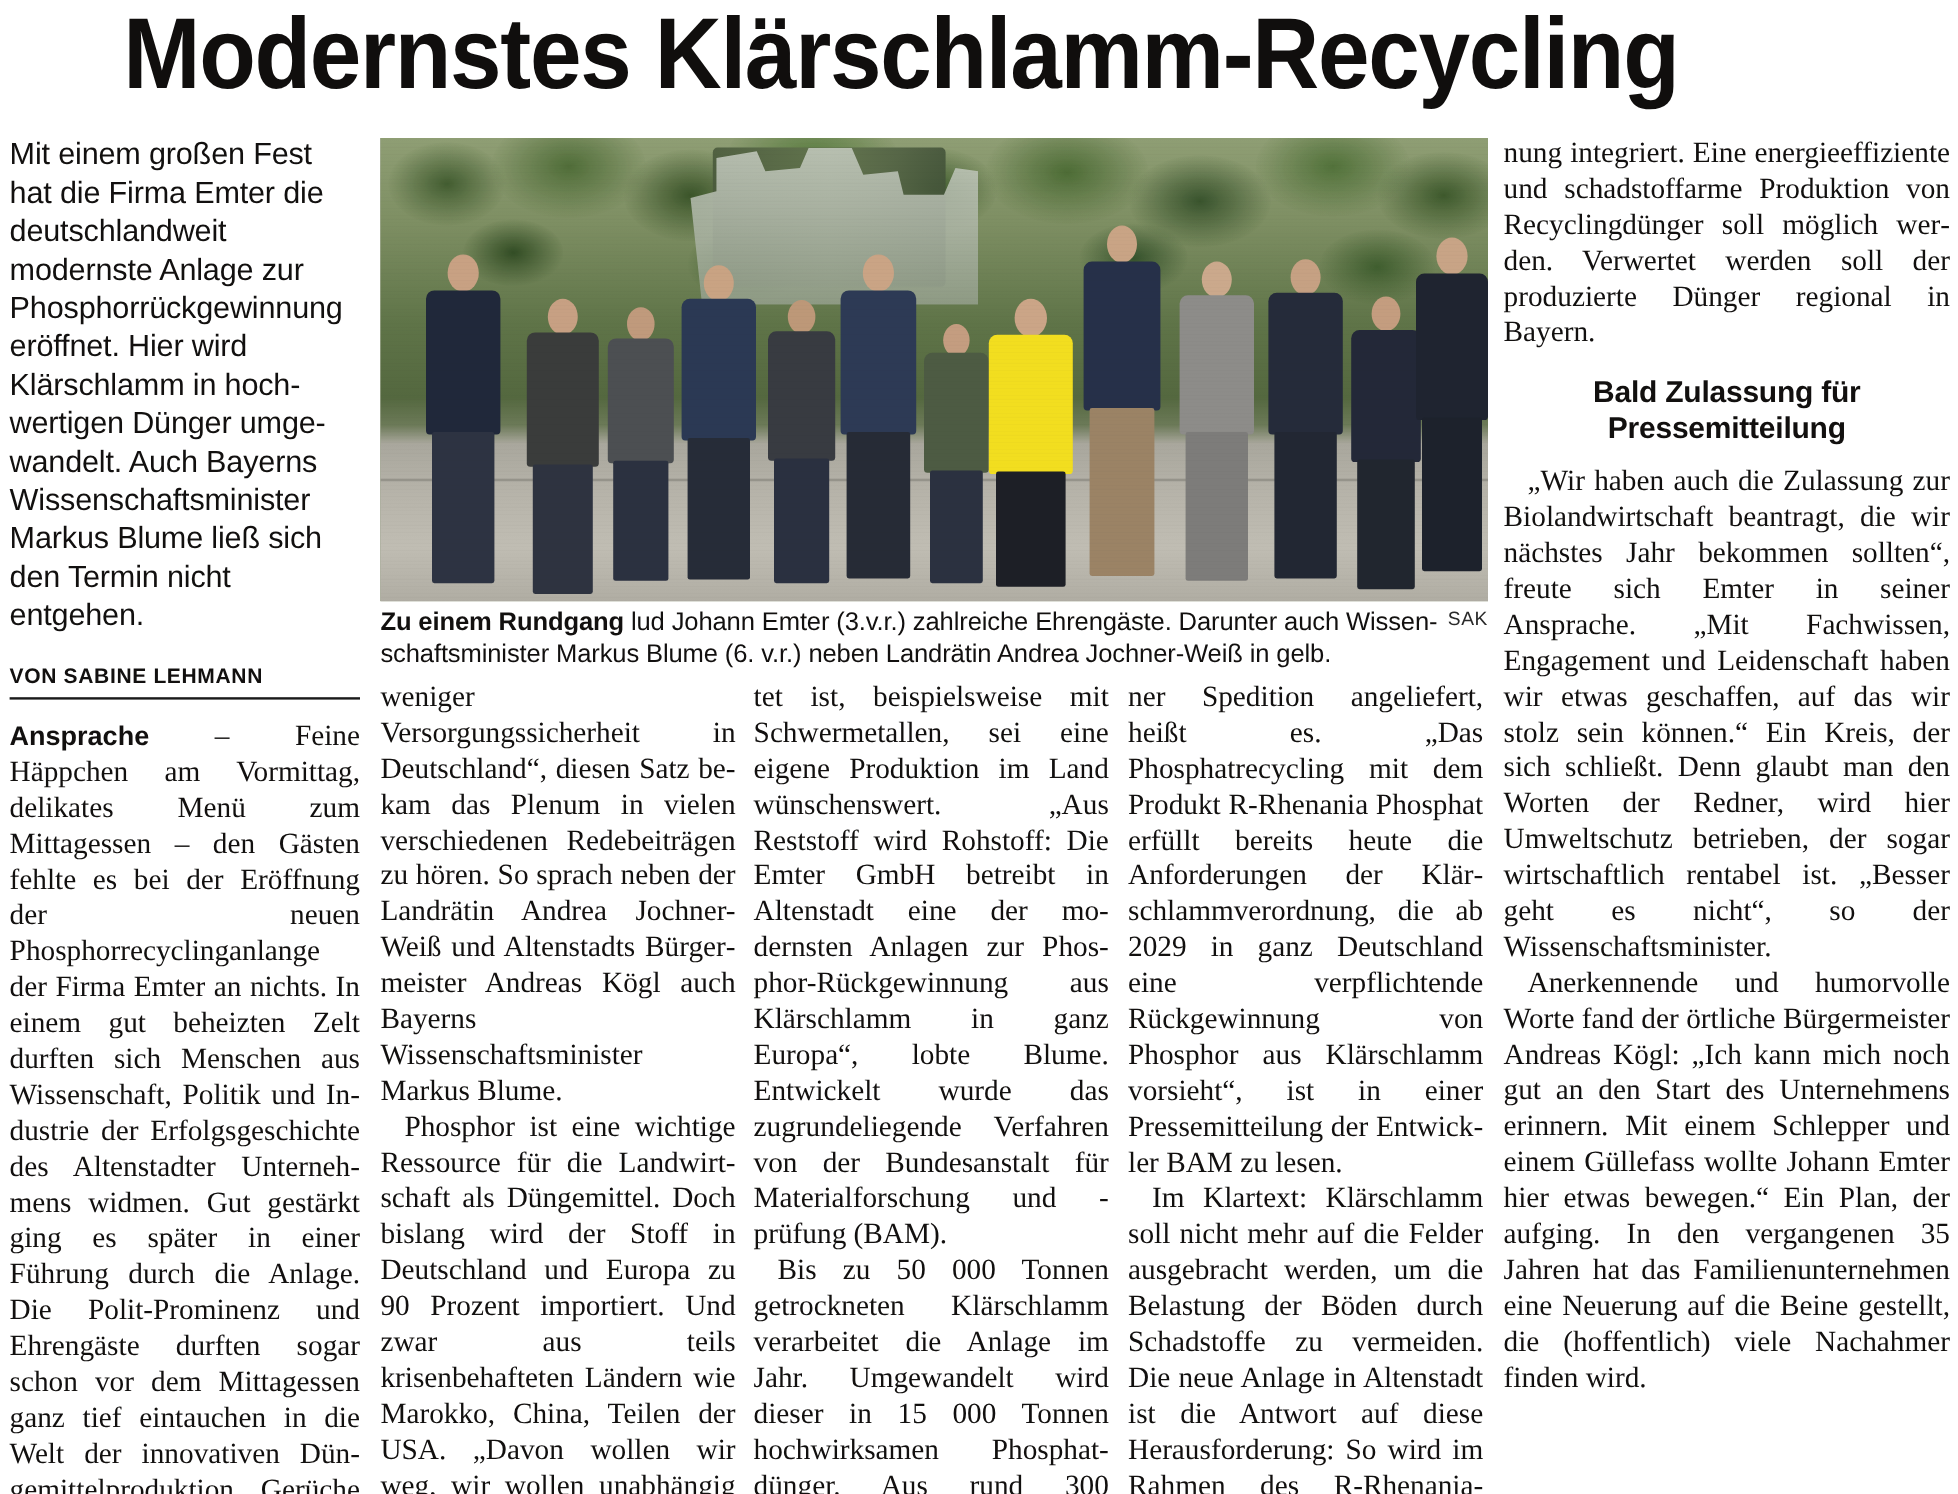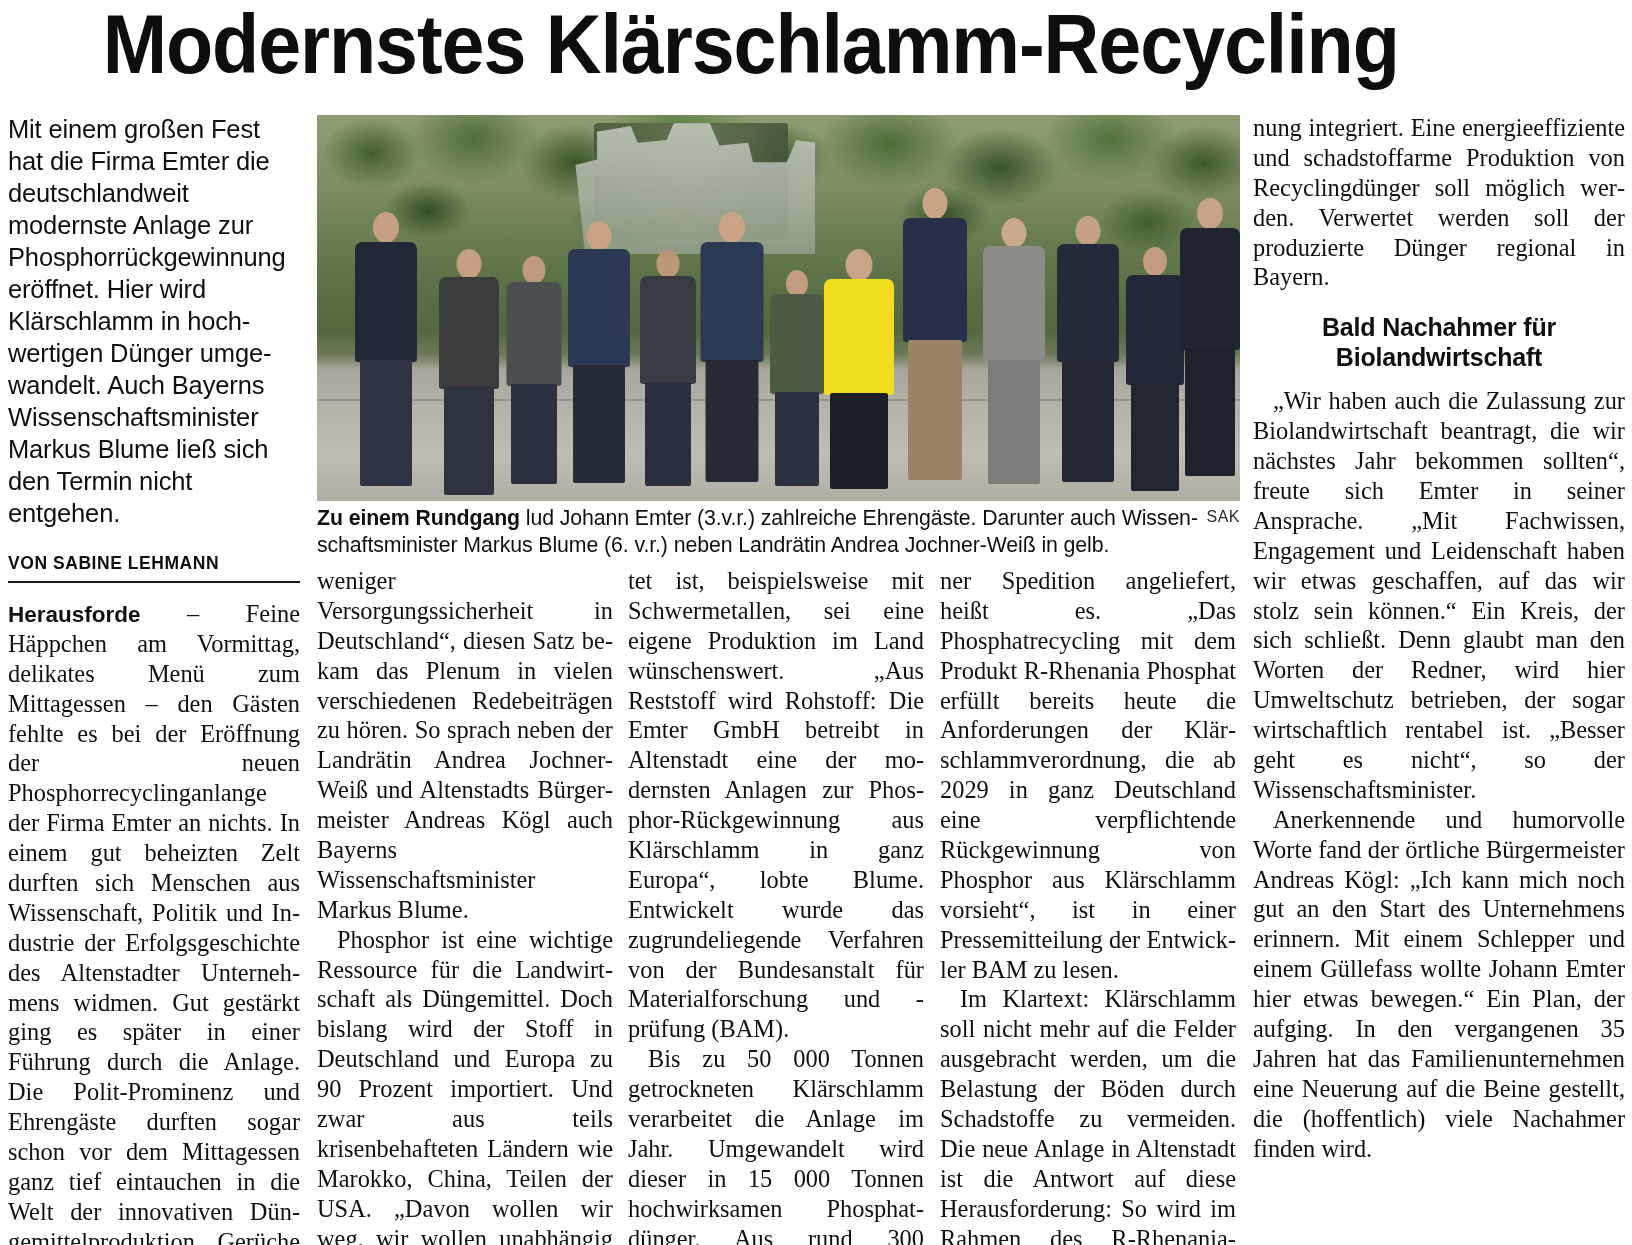--- a/index.html
+++ b/index.html
@@ -162,21 +162,21 @@
 <div class="page">
 
   <h1 class="headline">Modernstes Klärschlamm-Recycling</h1>
 
   <div class="col" id="col1">
     <div class="lead">Mit einem großen Fest hat die Firma Emter die deutschlandweit modernste Anlage zur Phosphorrück­gewinnung eröffnet. Hier wird Klärschlamm in hoch­wertigen Dünger umge­wandelt. Auch Bayerns Wis­senschaftsminister Markus Blume ließ sich den Termin nicht entgehen.</div>
     <div class="byline">VON SABINE LEHMANN</div>
     <hr class="byline-rule">
     <div class="body-text">
       <p class="first">
-        <span class="dateline">Herausforde</span>
+        <span class="dateline">Ansprache</span>
         <span>– Feine Häppchen am Vormittag, delikates Menü zum Mittagessen – den Gästen fehlte es bei der Eröffnung der neuen Phosphorrecyclingan­lange der Firma Emter an nichts. In einem gut beheizten Zelt durften sich Menschen aus Wissenschaft, Politik und In­dustrie der Erfolgsgeschichte des Altenstadter Unterneh­mens widmen. Gut gestärkt ging es später in einer Führung durch die Anlage. Die Polit-Pro­minenz und Ehrengäste durf­ten sogar schon vor dem Mittag­essen ganz tief eintauchen in die Welt der innovativen Dün­gemittelproduktion. Gerüche inklusive. „Es ist halt Klär­schlamm“, merkte Senior-Chef Johann Emter achselzuckend an.</span>
       </p>
 
     </div>
   </div>
 
   <div class="col" id="photo-wrap">
     <div class="photo">
       <div class="sky"></div>
       <div class="foliage"></div>
@@ -277,20 +277,20 @@
     <div class="body-text">
       <p class="first"><span>ner Spedition angeliefert, heißt es. „Das Phosphatrecycling mit dem Produkt R-Rhenania Phos­phat erfüllt bereits heute die Anforderungen der Klär­schlammverordnung, die ab 2029 in ganz Deutschland eine verpflichtende Rückgewin­nung von Phosphor aus Klär­schlamm vorsieht“, ist in einer Pressemitteilung der Entwick­ler BAM zu lesen.</span></p>
       <p><span>Im Klartext: Klärschlamm soll nicht mehr auf die Felder ausge­bracht werden, um die Belas­tung der Böden durch Schad­stoffe zu vermeiden. Die neue Anlage in Altenstadt ist die Ant­wort auf diese Herausforde­rung: So wird im Rahmen des R-Rhenania-Projekts der thermo­chemische Rückgewinnungs­prozess direkt in die Verbren-</span></p>
     </div>
   </div>
 
   <div class="col" id="col5">
     <div class="body-text">
       <p class="first"><span>nung integriert. Eine energieeffiziente und schad­stoffarme Produktion von Recy­clingdünger soll möglich wer­den. Verwertet werden soll der produzierte Dünger regional in Bayern.</span></p>
     </div>
-    <div class="subhead">Bald Nachahmer für Biolandwirtschaft</div>
+    <div class="subhead">Bald Zulassung für Pressemitteilung</div>
     <div class="body-text">
       <p class="first" style="text-indent:20px;"><span>„Wir haben auch die Zulas­sung zur Biolandwirtschaft beantragt, die wir nächstes Jahr bekommen sollten“, freute sich Emter in seiner Ansprache. „Mit Fachwissen, Engagement und Leidenschaft haben wir et­was geschaffen, auf das wir stolz sein können.“ Ein Kreis, der sich schließt. Denn glaubt man den Worten der Redner, wird hier Umweltschutz betrie­ben, der sogar wirtschaftlich rentabel ist. „Besser geht es nicht“, so der Wissenschaftsmi­nister.</span></p>
       <p><span>Anerkennende und humor­volle Worte fand der örtliche Bürgermeister Andreas Kögl: „Ich kann mich noch gut an den Start des Unternehmens erin­nern. Mit einem Schlepper und einem Güllefass wollte Johann Emter hier etwas bewegen.“ Ein Plan, der aufging. In den ver­gangenen 35 Jahren hat das Fa­milienunternehmen eine Neu­erung auf die Beine gestellt, die (hoffentlich) viele Nachahmer finden wird.</span></p>
     </div>
   </div>
 
 </div>
 
 </body></html>

